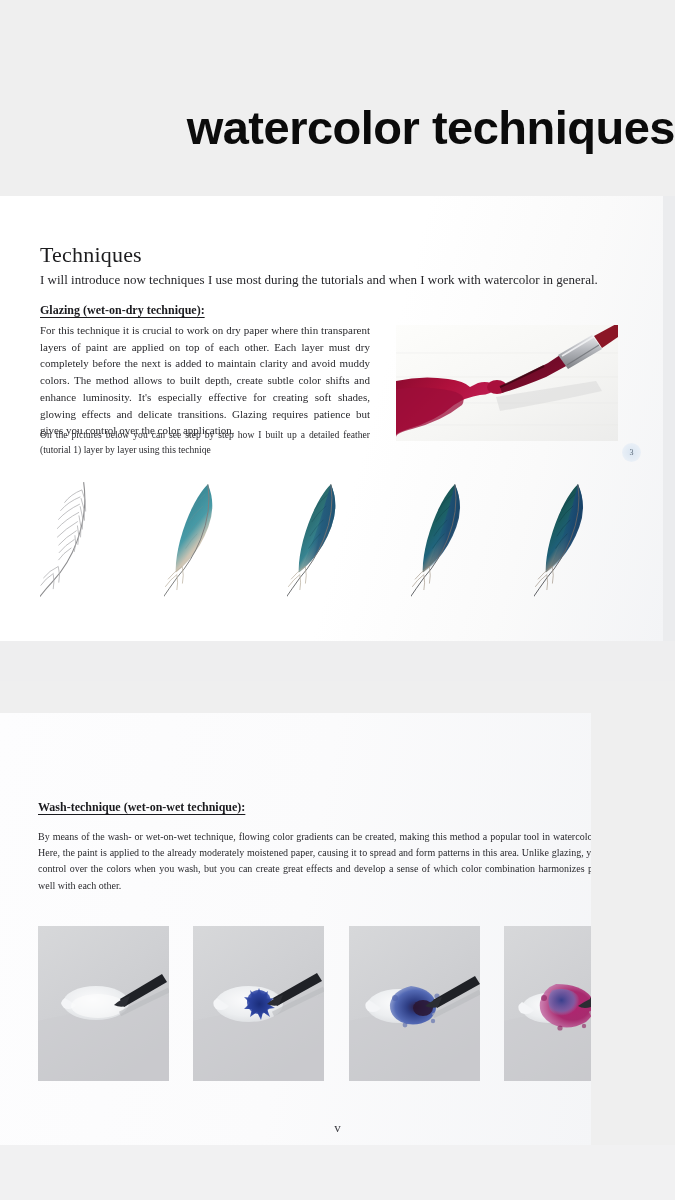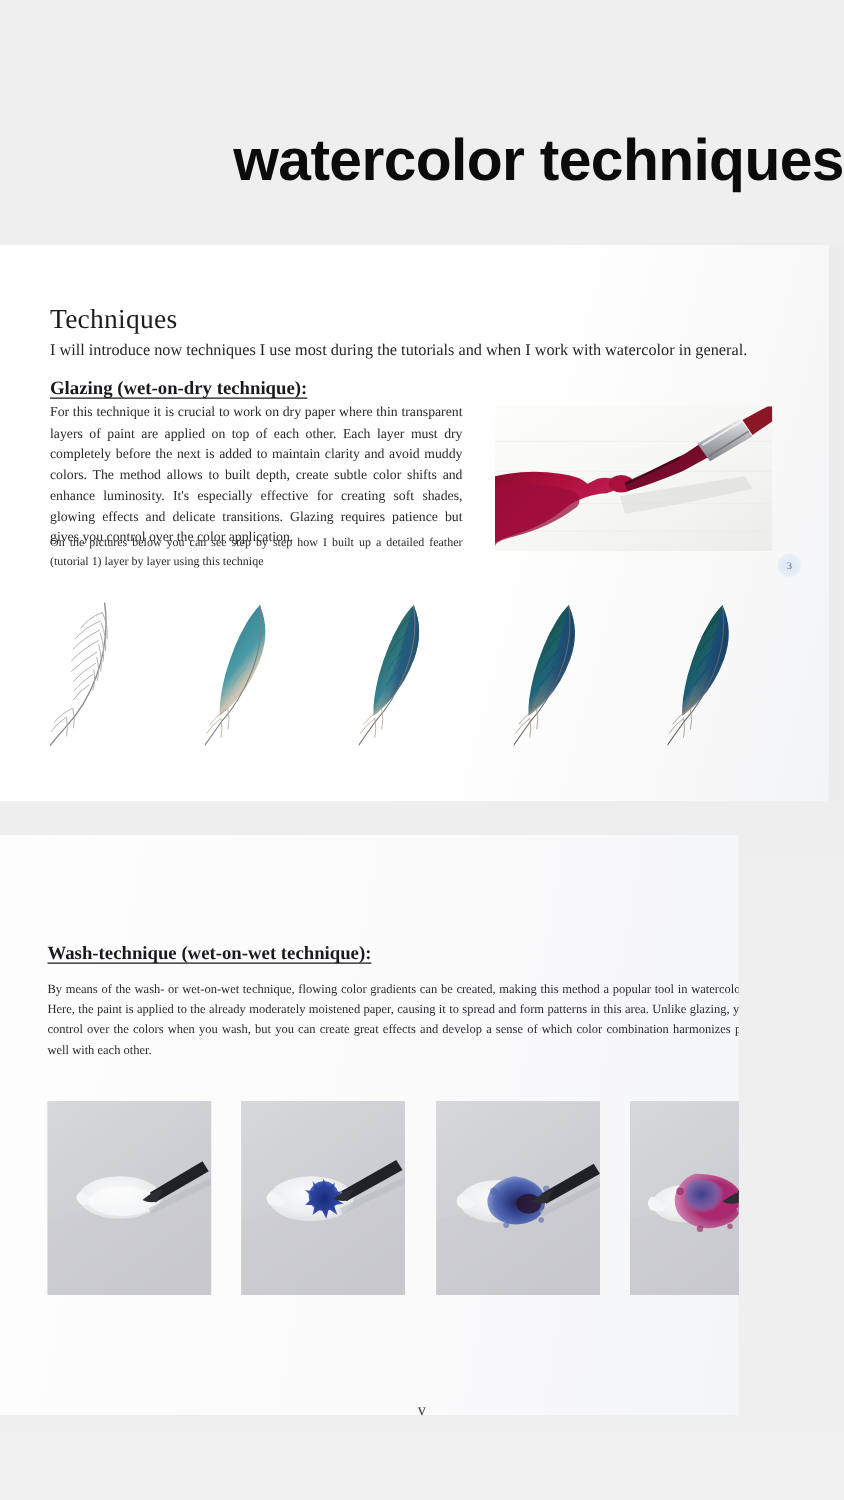--- a/index.html
+++ b/index.html
@@ -42,21 +42,21 @@
     background: #ffffff;
     overflow: hidden;
   }
   .page-one {
     left: 0; top: 196px;
     width: 663px;
     height: 445px;
     background: linear-gradient(105deg, #ffffff 0%, #ffffff 55%, #fafafa 78%, #f3f4f6 100%);
   }
   .page-two {
-    left: 0; top: 668px;
+    left: 0; top: 713px;
     width: 591px;
     height: 464px;
     background: linear-gradient(100deg, #fdfdfe 0%, #fbfbfc 50%, #f4f5f7 100%);
   }
   .gap-band {
     position: absolute;
     left: 0; top: 641px;
     width: 675px;
     height: 40px;
     background: #eeeeef;
@@ -88,21 +88,21 @@
   .intro-line {
     position: absolute;
     left: 40px; top: 271px;
     width: 590px;
     font-size: 13px;
     color: #26262a;
     line-height: 1.35;
   }
   .sub-heading {
     position: absolute;
-    font-size: 15px;
+    font-size: 12px;
     font-weight: bold;
     color: #1a1a1e;
     text-decoration: underline;
     text-underline-offset: 2.5px;
   }
 
   .body-col {
     position: absolute;
     left: 40px; top: 322px;
     width: 330px;

